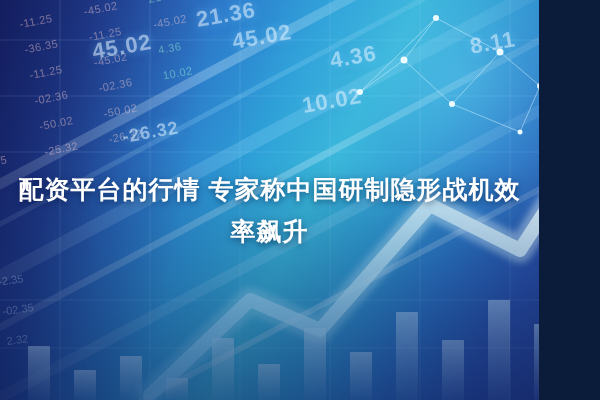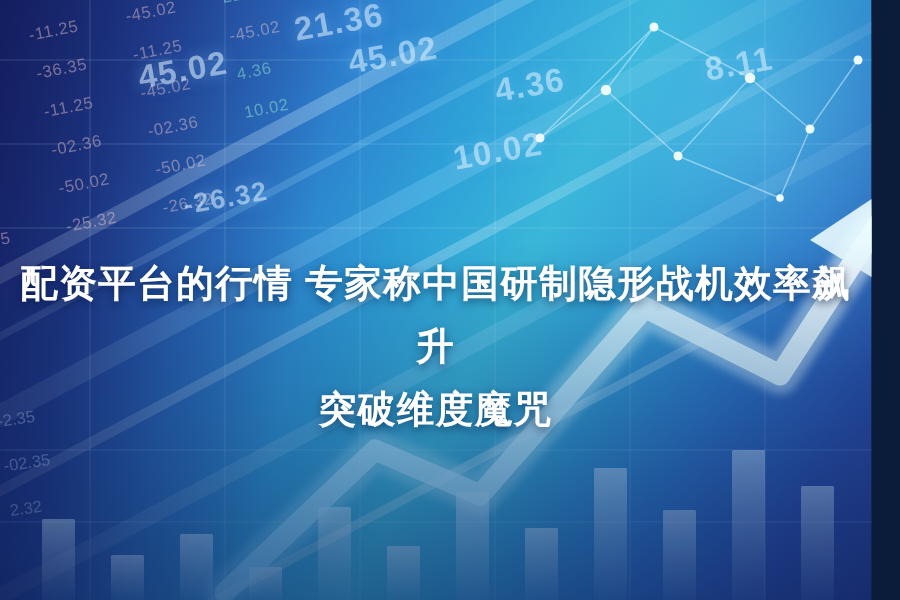--- a/index.html
+++ b/index.html
@@ -2,21 +2,21 @@
 <html><head>
 <meta charset="utf-8">
 <style>
   html, body {
     margin: 0;
     padding: 0;
     background: #0b1b3a;
   }
   #stage {
     position: relative;
-    width: 581px;
+    width: 539px;
     height: 400px;
     overflow: hidden;
     font-family: "Liberation Sans", sans-serif;
   }
 
   
   .bg-base {
     position: absolute;
     inset: 0;
     background:
@@ -293,16 +293,15 @@
       <polyline points="150,395 250,300 320,330 430,205 520,250 585,150" fill="none" stroke="url(#arrowGrad)" stroke-width="26" stroke-linejoin="round" stroke-linecap="round"></polyline>
     </g>
     <polyline points="150,395 250,300 320,330 430,205 520,250 585,150" fill="none" stroke="url(#arrowGrad)" stroke-width="14" stroke-linejoin="round" stroke-linecap="round"></polyline>
     <polygon points="600,120 600,196 540,160" fill="#e9fbff" opacity="0.9"></polygon>
   </svg>
 
   <div class="bg-bottom-dark"></div>
 
   <div class="headline">
     <span class="line">配资平台的行情 专家称中国研制隐形战机效率飙升</span>
-    <span class="line">突破维度魔咒</span>
   </div>
 
 </div>
 
 </body></html>

